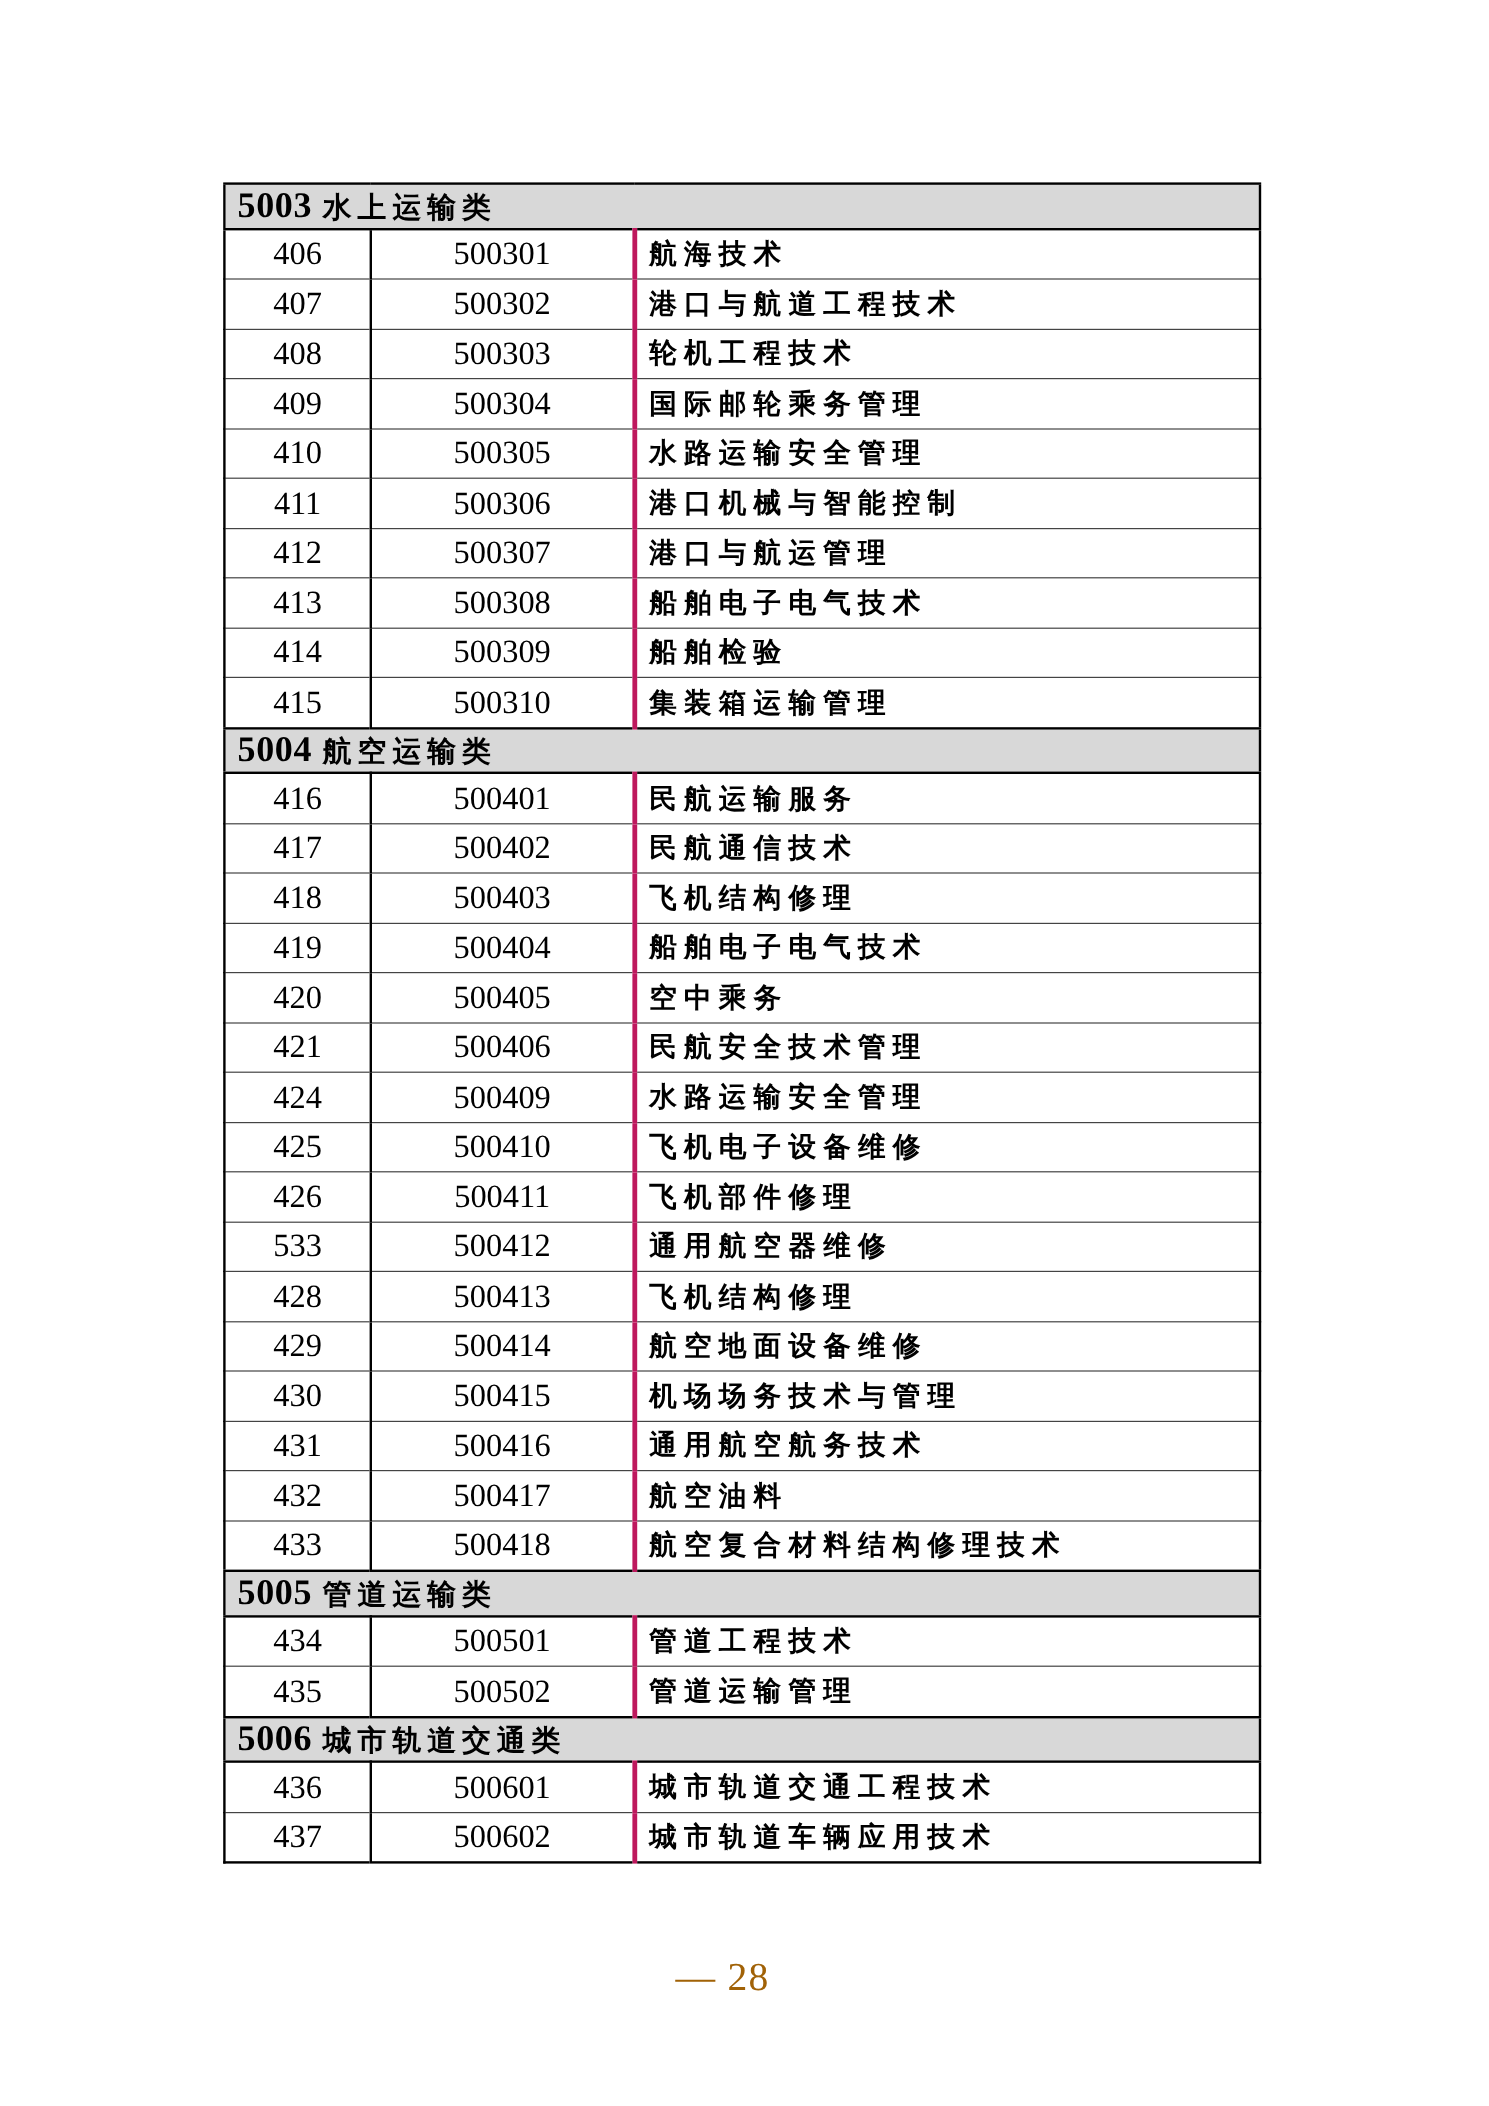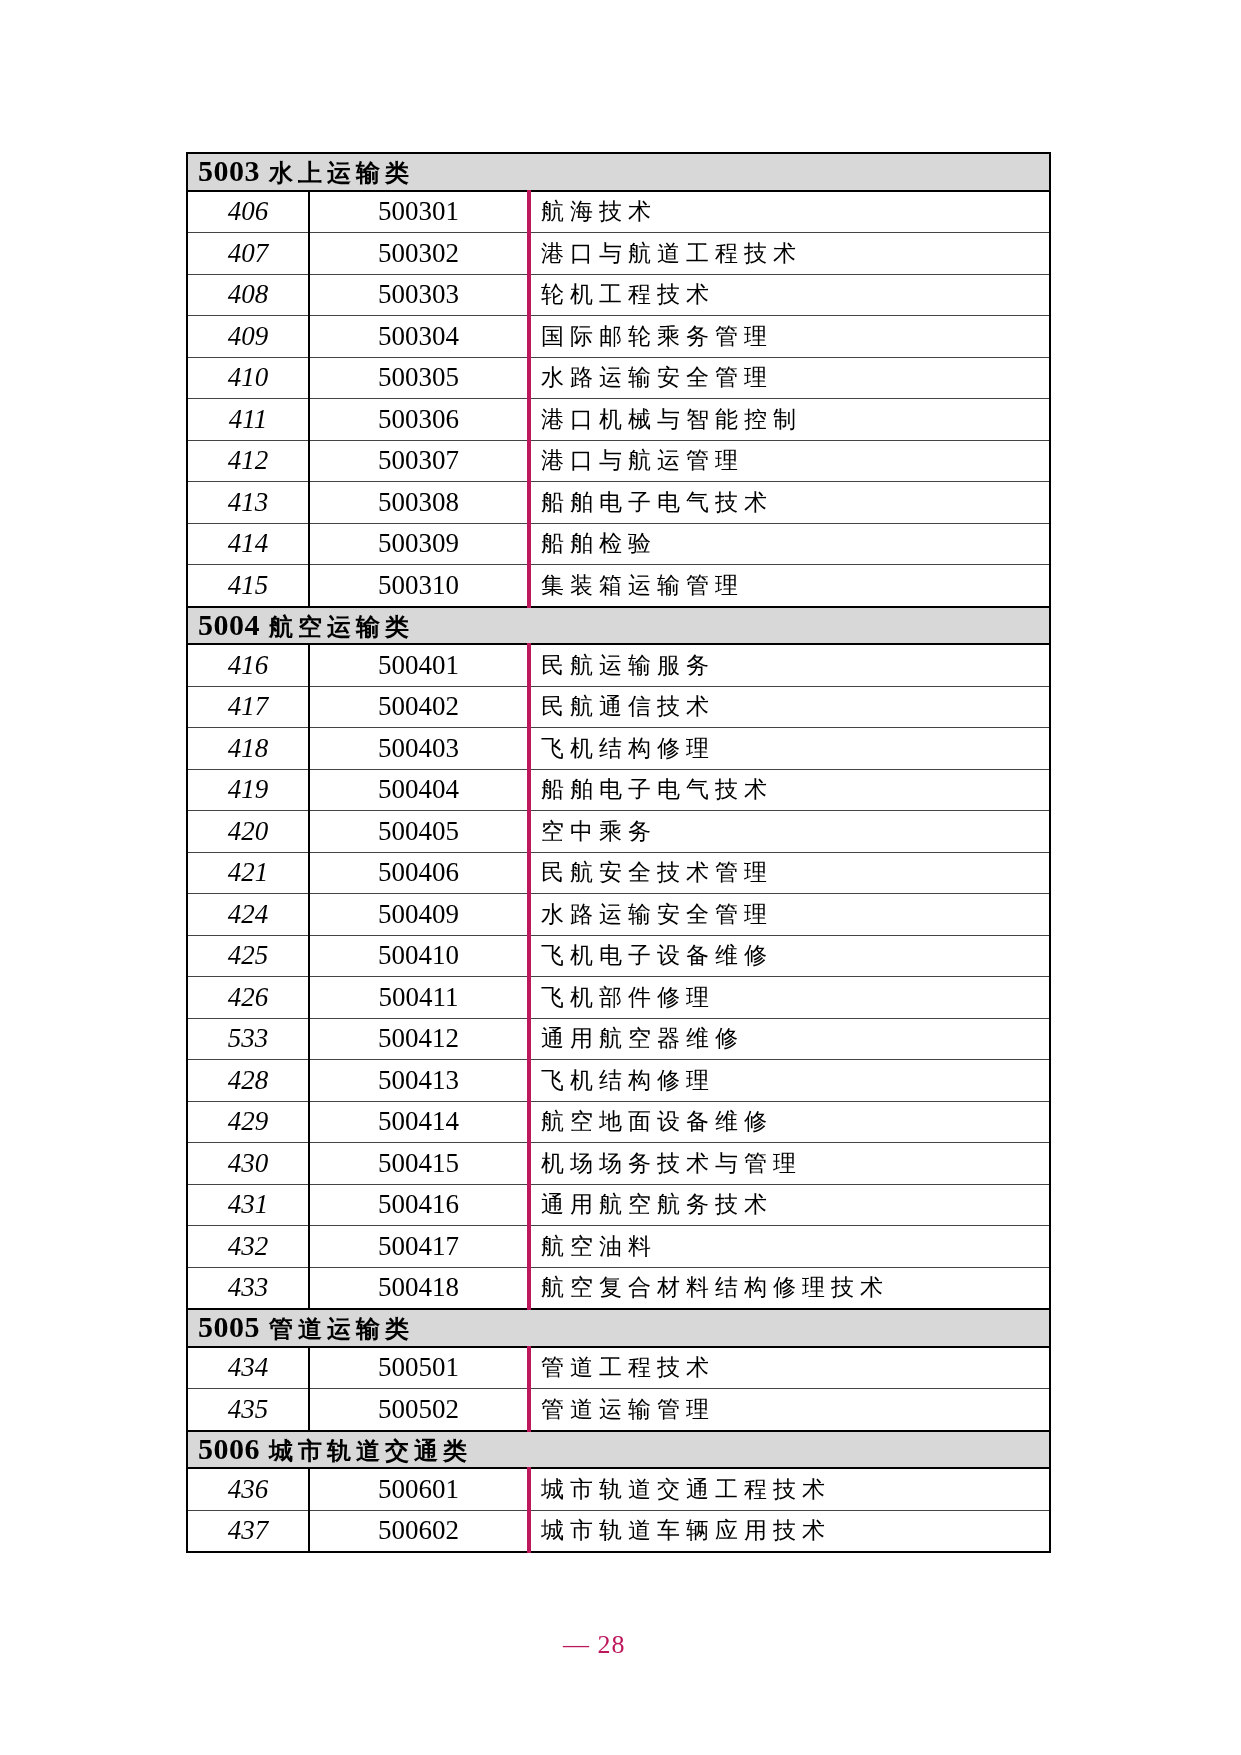--- a/index.html
+++ b/index.html
@@ -57,41 +57,41 @@
   
   tr.data-row td {
     height: 38.5px;
     border-top: 1px solid #444444;
     border-bottom: 1px solid #444444;
   }
   td.cell-seq {
     text-align: center;
     font-size: 27px;
     border-right: 2px solid #000000;
-    font-style: italic;
   }
   td.cell-code {
     text-align: center;
     font-size: 27px;
     border-right: 4px solid #be185d;
   }
   td.cell-major {
     text-align: left;
     font-size: 23px;
     letter-spacing: 6px;
     padding-left: 10px;
+    font-weight: bold;
   }
   
   .footer-pagenum {
     position: absolute;
     left: 563px;
     top: 1630px;
-    font-size: 26px;
+    font-size: 33px;
     letter-spacing: 1px;
-    color: #be185d;
+    color: #a16207;
   }
 </style>
 </head>
 <body>
 
 <div class="page">
 
   <table class="catalog">
     <colgroup>
       <col style="width:122px">

